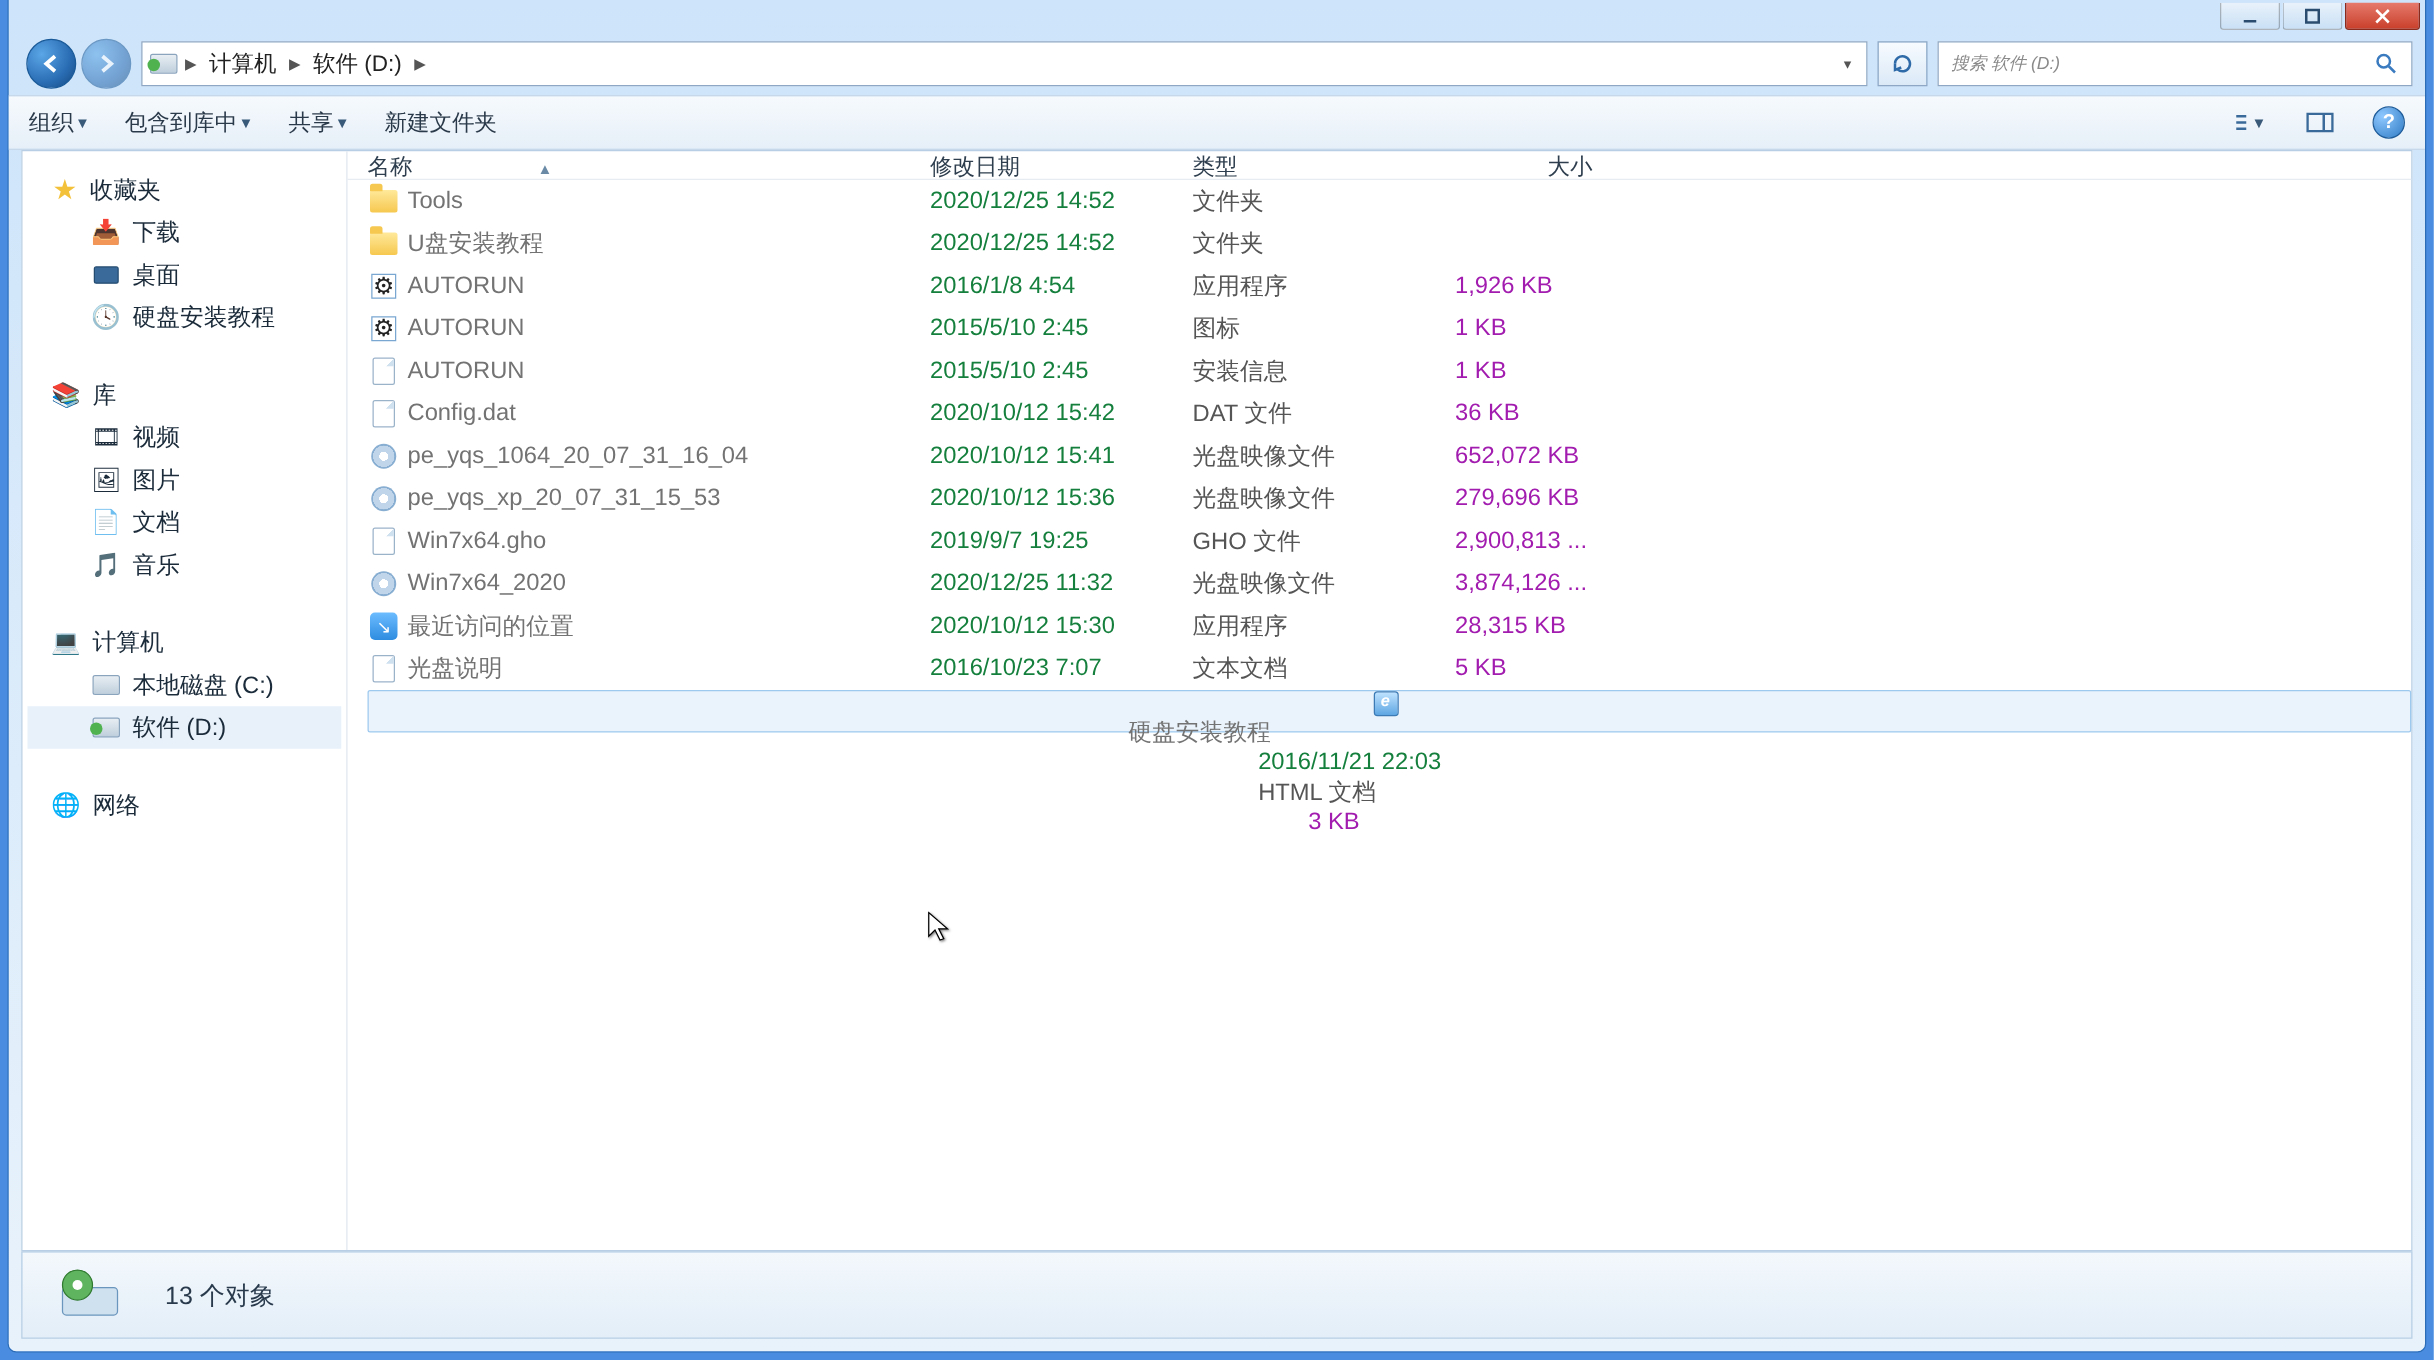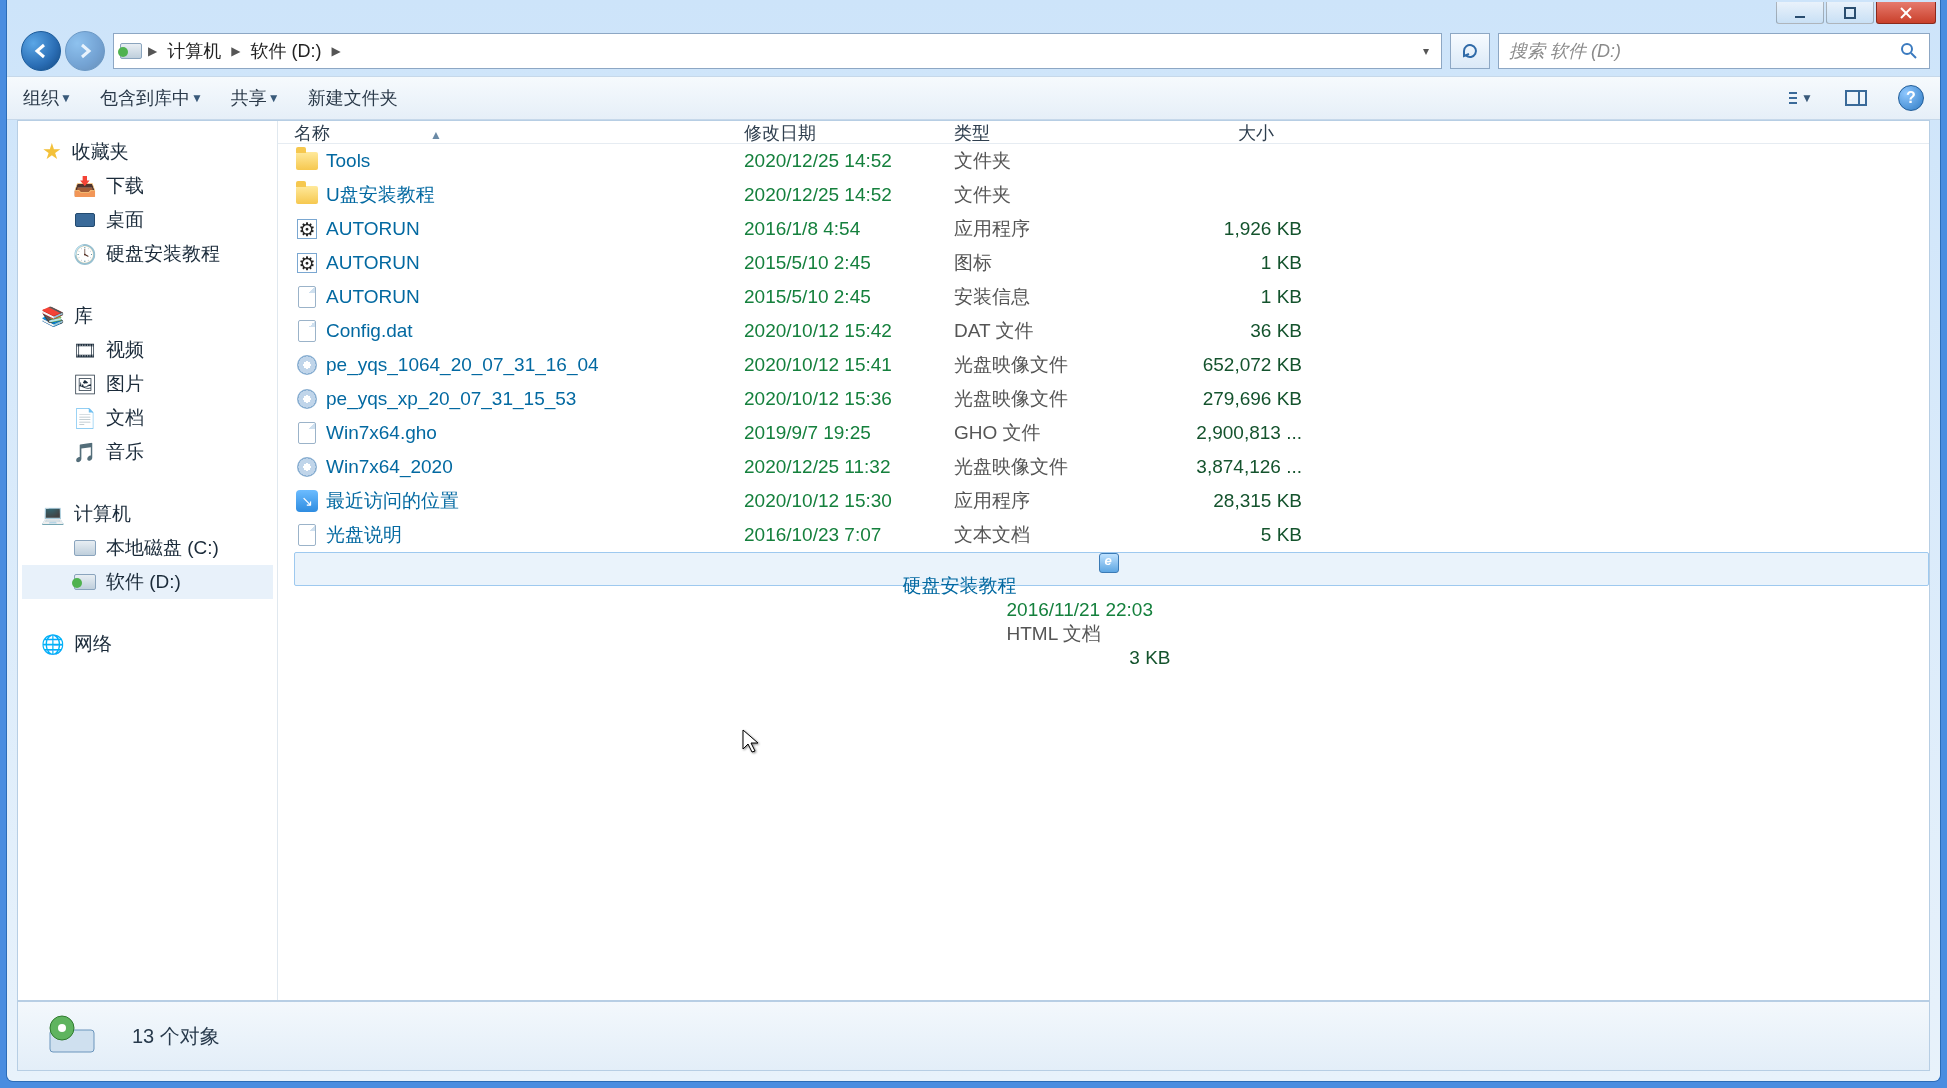--- a/index.html
+++ b/index.html
@@ -22,21 +22,21 @@
 
 .nav-row { height: 50px; display:flex; align-items:center; padding: 0 10px 0 14px; gap:8px; }
 .nav-btns { display:flex; gap:4px; }
 .nav-circle { width:40px; height:40px; border-radius:50%; background: radial-gradient(circle at 30% 30%, #5aa6e6, #2a6db4 60%, #14487f); display:flex; align-items:center; justify-content:center; border:1px solid #1a5a99; }
 .nav-circle svg { stroke:#fff; stroke-width:3; fill:none; }
 .addrbar { flex:1; height:36px; background:#fff; border:1px solid #8da7c4; display:flex; align-items:center; padding:0 6px; gap:6px; font-size:18px; color:#222; }
 .addrbar .crumb { display:inline-flex; align-items:center; gap:8px; padding:2px 4px; }
 .addrbar .sep { color:#555; font-size:12px; }
 .addrbar .drop { margin-left:auto; color:#555; font-size:12px; padding:0 6px;}
 .refresh { width:40px; height:36px; background:linear-gradient(#f7fbff,#dbe9f7); border:1px solid #8da7c4; display:flex; align-items:center; justify-content:center;}
-.searchbox { width:432px; height:36px; background:#fff; border:1px solid #8da7c4; display:flex; align-items:center; padding:0 10px; color:#8a8a8a; font-size:18px; font-style:italic; }
+.searchbox { width:380px; height:36px; background:#fff; border:1px solid #8da7c4; display:flex; align-items:center; padding:0 10px; color:#8a8a8a; font-size:14px; font-style:italic; }
 .searchbox span { flex:1; }
 .searchbox svg { stroke:#3a7abf; stroke-width:2; fill:none; }
 
 
 .toolbar { height:44px; background:linear-gradient(#f6fafd,#e6eff8); border-top:1px solid #c6d8ea; border-bottom:1px solid #c6d8ea; display:flex; align-items:center; padding:0 16px; gap:28px; font-size:18px; color:#2b3a4a;}
 .toolbar .item { display:flex; align-items:center; gap:1px; cursor:default;}
 .toolbar .caret { font-size:12px; color:#3a5a7a; }
 .toolbar .spacer { flex:1; }
 .tb-icon { width:28px; height:28px; display:flex; align-items:center; justify-content:center; border:1px solid transparent; }
 .help { width:26px; height:26px; border-radius:50%; background:radial-gradient(circle at 30% 30%,#8fc8ff,#2f7bc4); color:#fff; display:flex; align-items:center; justify-content:center; font-weight:bold; font-size:16px; border:1px solid #1f5c99;}
@@ -57,24 +57,24 @@
 .filearea { flex:1; display:flex; flex-direction:column; }
 .cols { display:flex; font-size:18px; color:#2e3e4e; border-bottom:1px solid #e6ecf2; height:23px; align-items:flex-start; padding-left:16px;}
 .col-name { width:450px; }
 .col-date { width:210px; }
 .col-type { width:210px; }
 .col-size { width:130px; text-align:right; padding-right:20px; }
 .sort-arrow { color:#6a8aa6; font-size:12px; margin-left:100px;}
 .rows { padding-left:16px; }
 .row { display:flex; align-items:center; height:34px; font-size:19px; color:#222; }
 .row .ic { width:26px; display:flex; align-items:center; justify-content:center; margin-right:6px;}
-.row .nm { width:418px; color:#0369a1;}
+.row .nm { width:418px; color:#737373;}
 .row .dt { width:210px; color:#15803d;}
 .row .tp { width:210px; color:#555;}
-.row .sz { width:130px; text-align:right; color:#14532d; padding-right:20px;margin-left:28px;}
+.row .sz { width:130px; text-align:left; color:#a21caf; padding-right:20px;}
 .row.sel { background:#eaf3fb; border:1px solid #9ec9ef; border-radius:2px;flex-direction:column; }
 
 
 .status { position:absolute; left:10px; right:10px; bottom:10px; height:70px; background:linear-gradient(#f3f8fc,#e3eef8); border:1px solid #b7cee4; display:flex; align-items:center; padding-left:24px; gap:30px; font-size:20px; color:#283a4c;}
 .status .big-icon { width:60px; height:60px; display:flex; align-items:center; justify-content:center;}
 
 
 .cursor { position:absolute; left:742px; top:729px; pointer-events:none;}
 .cursor svg { filter: drop-shadow(1px 1px 1px rgba(0,0,0,.5));}
 

